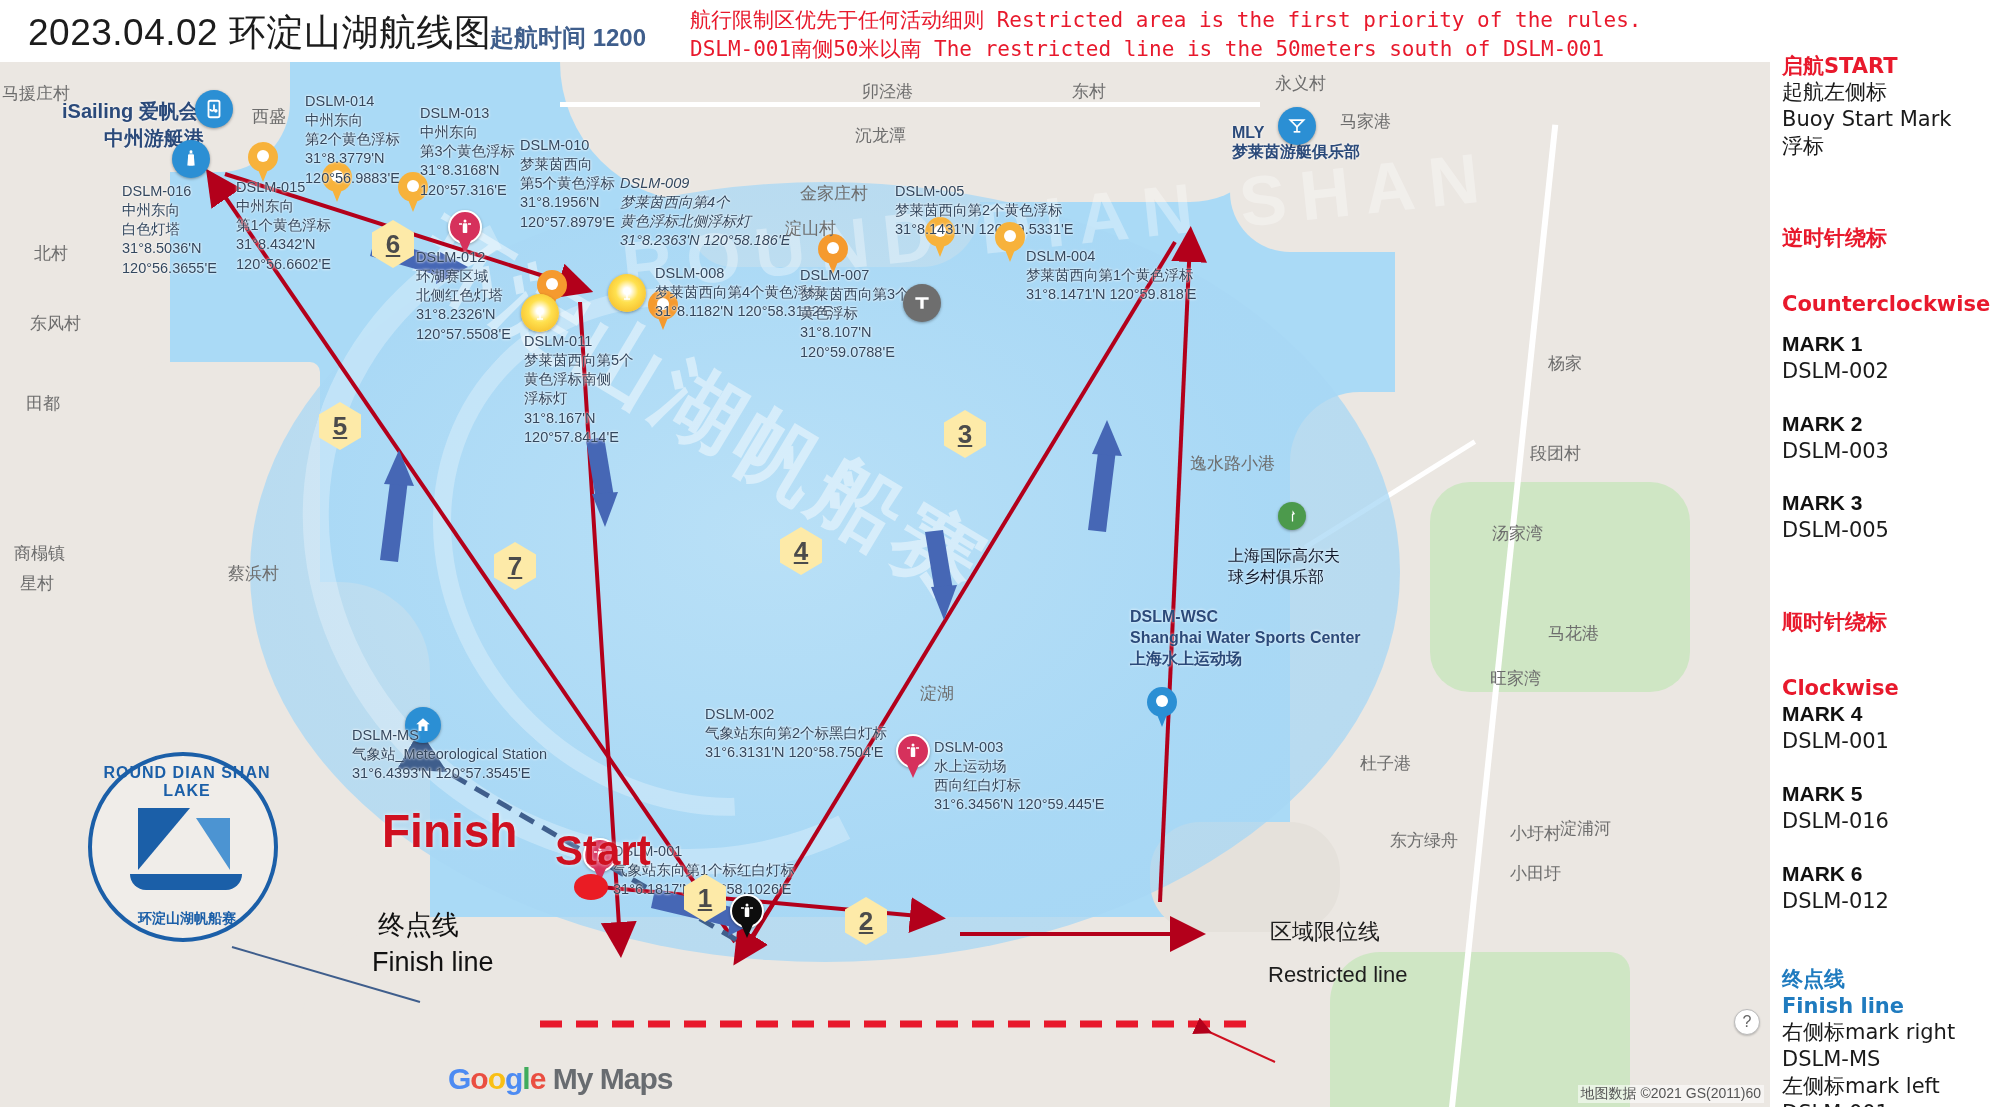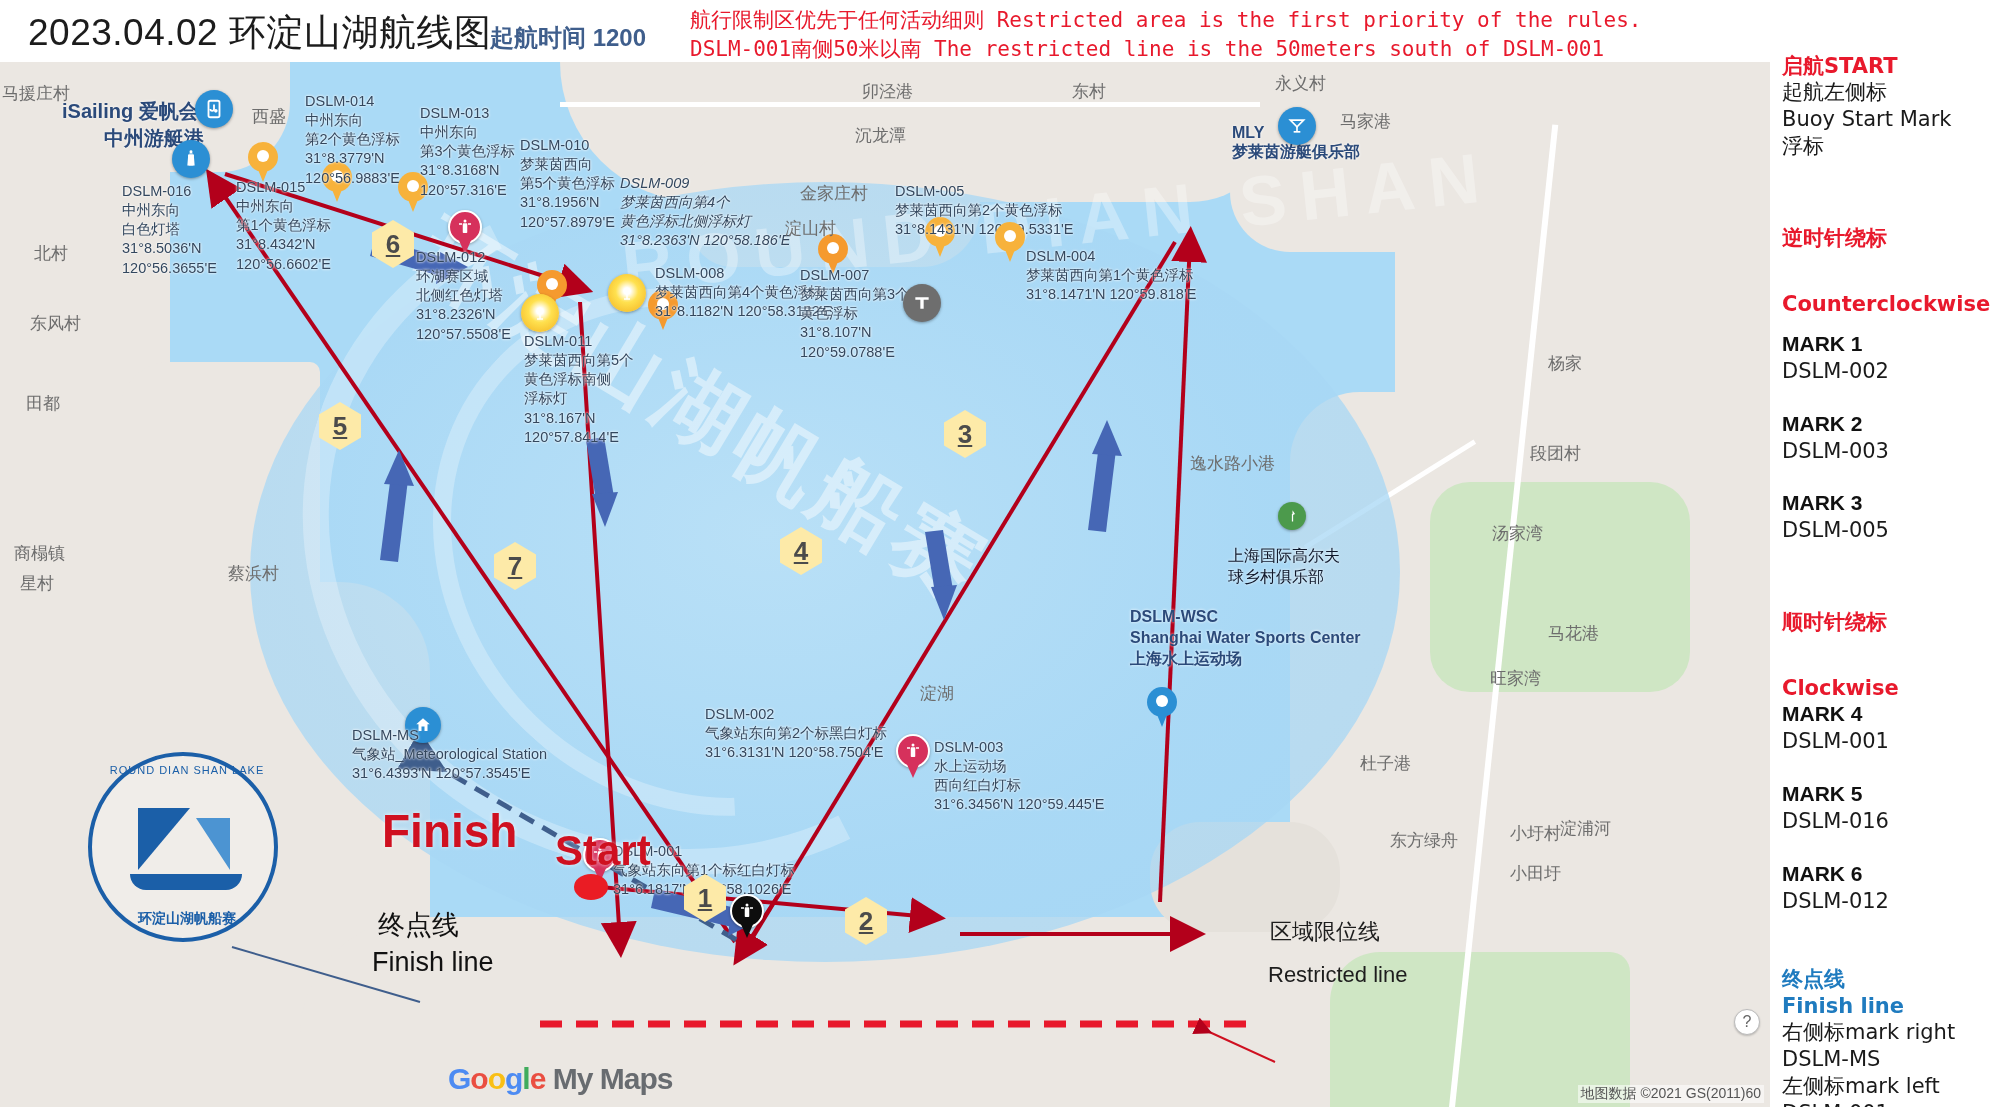--- a/index.html
+++ b/index.html
@@ -174,21 +174,21 @@
     position:absolute; left:372px; top:885px; font-size:27px; color:#111;
   }
 
   
   #logo {
     position:absolute; left:88px; top:690px; width:190px; height:190px;
     border:4px solid #1b5fa8; border-radius:50%; background:rgba(255,255,255,.25);
   }
   #logo .lg-text-top {
     position:absolute; left:0; top:8px; width:190px; text-align:center;
-    font-size:11px; color:#1b5fa8; font-weight:normal; letter-spacing:1px;
+    font-size:16px; color:#1b5fa8; font-weight:bold; letter-spacing:1px;
   }
   #logo .lg-text-bot {
     position:absolute; left:0; bottom:10px; width:190px; text-align:center;
     font-size:14px; color:#1b5fa8; font-weight:bold;
   }
   #logo .sail {
     position:absolute; left:46px; top:52px; width:0; height:0;
     border-left:52px solid #1b5fa8; border-bottom:62px solid transparent;
   }
   #logo .sail2 {

